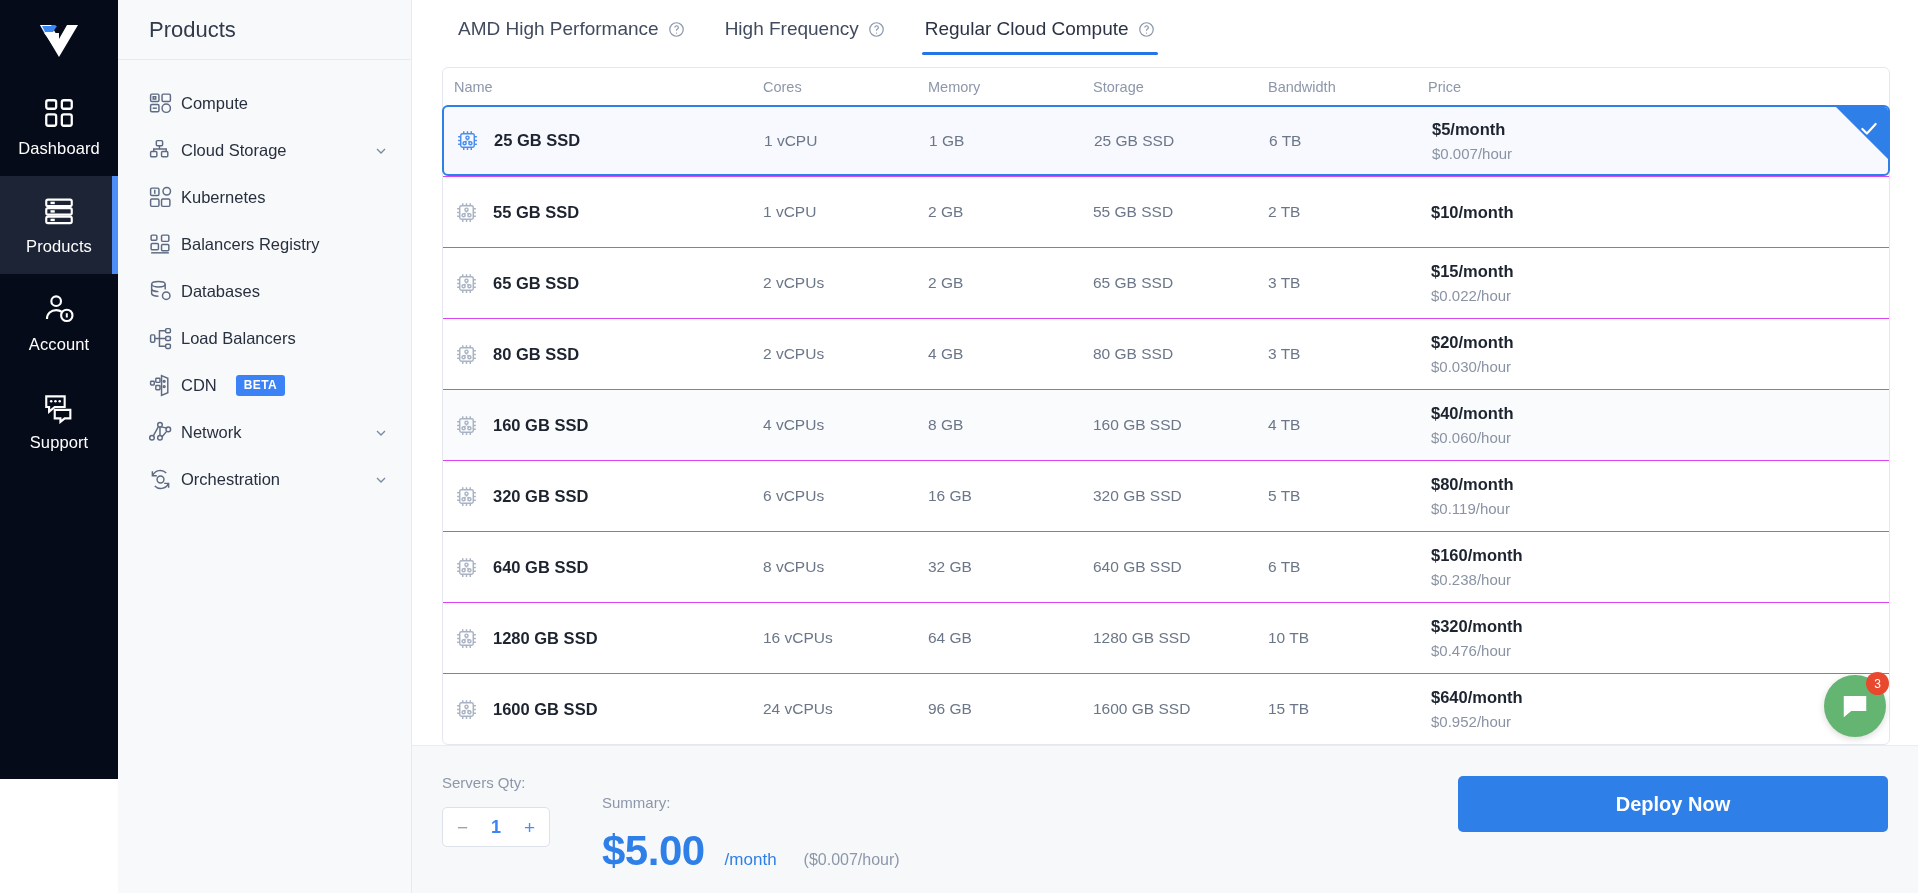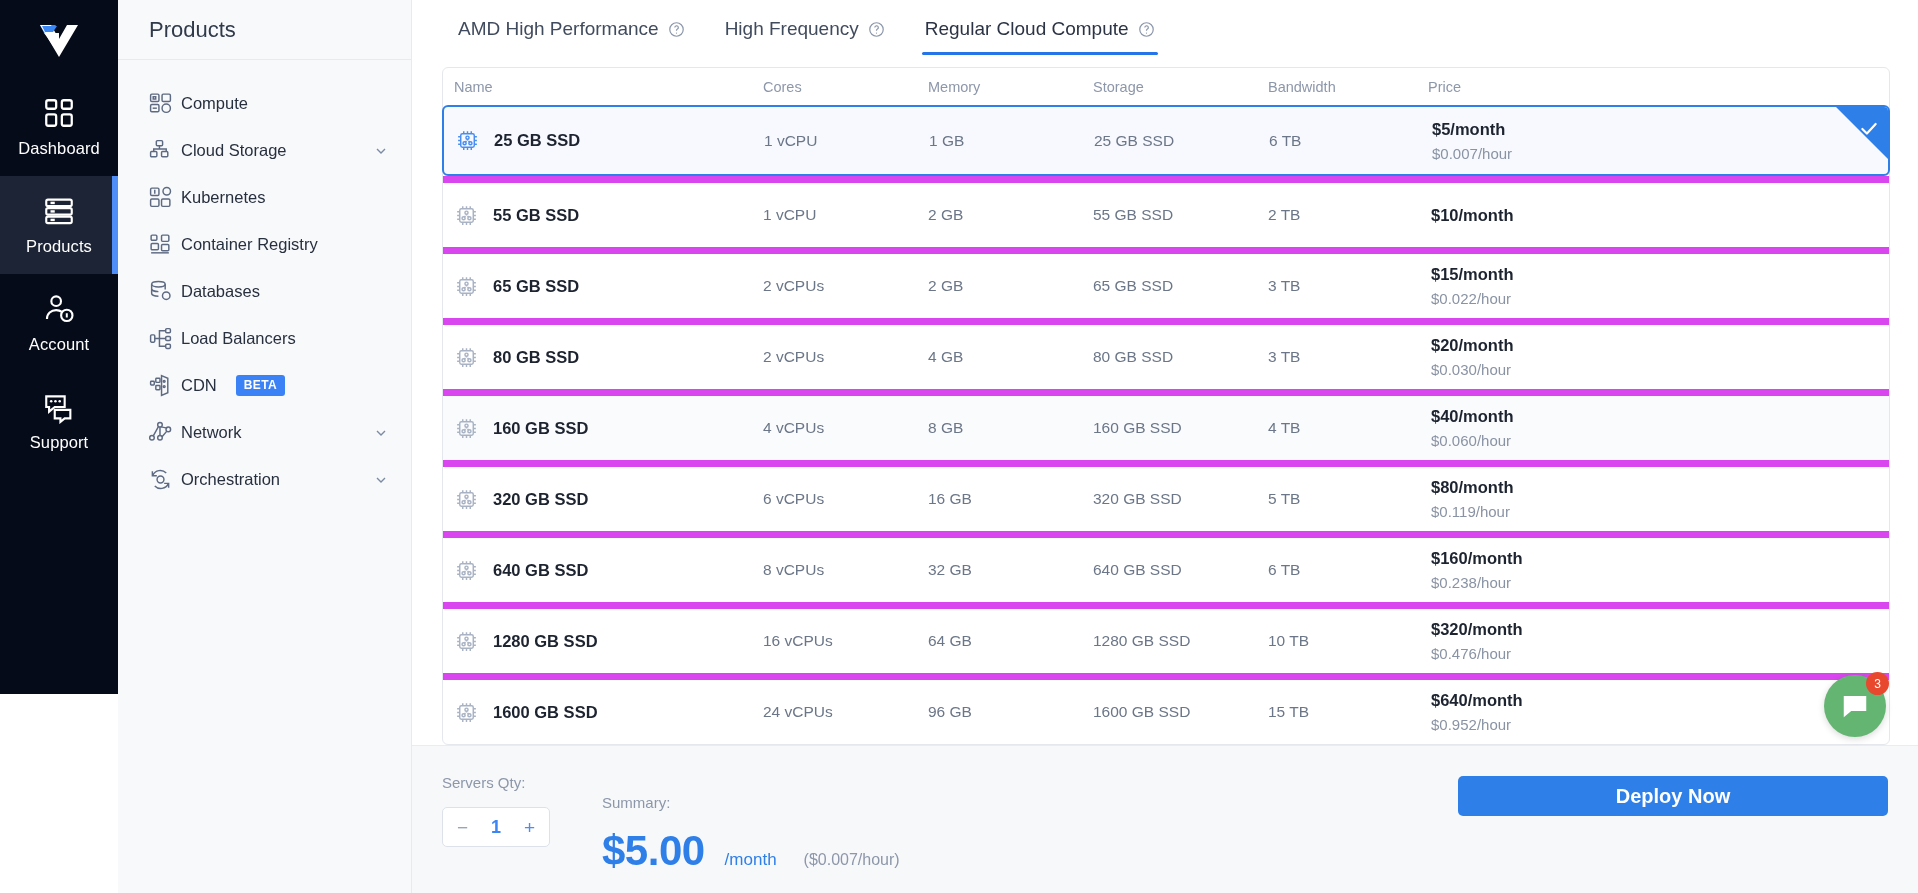--- a/index.html
+++ b/index.html
@@ -5,21 +5,21 @@
   * { box-sizing: border-box; margin: 0; padding: 0; }
   html, body {
     width: 1918px; height: 893px;
     font-family: "Liberation Sans", sans-serif;
     background: #ffffff; overflow: hidden;
   }
   #app { display: flex; width: 1918px; height: 893px; position: relative; }
 
   
   .rail {
-    width: 118px; flex: 0 0 118px; height: 694px;
+    width: 118px; flex: 0 0 118px; height: 779px;
     background: #060b1a; display: flex; flex-direction: column;
     align-items: stretch;
   }
   .rail-logo {
     height: 78px; display: flex; align-items: center; justify-content: center;
   }
   .rail-item {
     position: relative; height: 98px;
     display: flex; flex-direction: column; align-items: center; justify-content: center;
     gap: 9px; cursor: pointer;
@@ -93,21 +93,21 @@
   }
   .c-name { width: 320px; flex: 0 0 320px; padding-left: 11px; }
   .c-cores { width: 165px; flex: 0 0 165px; }
   .c-mem   { width: 165px; flex: 0 0 165px; }
   .c-stor  { width: 175px; flex: 0 0 175px; }
   .c-band  { width: 160px; flex: 0 0 160px; }
   .c-price { flex: 1 1 auto; }
 
   .row {
     display: flex; align-items: center; height: 71px;
-    border-top: 7px solid #d946ef; position: relative;
+    border-top: 1px solid #d946ef; position: relative;
     font-size: 15.5px; color: #6a7酸; cursor: pointer;
   }
   .row { color: #6b7688; }
   .row.alt { background: #fafbfd; }
   .row .c-name {
     display: flex; align-items: center; gap: 14px;
     color: #1d2430; font-weight: bold; font-size: 16.5px;
   }
   .chip-icon { width: 25px; height: 25px; flex: 0 0 25px; color: #a9b3c4; }
   .chip-icon svg { display: block; width: 25px; height: 25px; }
@@ -150,21 +150,21 @@
   .step-btn.minus { color: #9aa4b6; }
   .step-val { font-size: 18px; color: #3d85f2; font-weight: bold; }
   .summary-col { margin-left: 52px; margin-top: 20px; }
   .summary-price { display: flex; align-items: baseline; gap: 20px; }
   .big-price { font-size: 42px; color: #2f7fe8; font-weight: bold; letter-spacing: -.5px; }
   .per-month { font-size: 17px; color: #2f7fe8; }
   .per-hour { font-size: 16px; color: #8d97aa; margin-left: 7px; }
 
   .deploy-btn {
     position: absolute; right: 30px; top: 30px;
-    width: 430px; height: 40px; background: #2f7fe8; border: none;
+    width: 430px; height: 56px; background: #2f7fe8; border: none;
     border-radius: 5px; color: #fff; font-size: 20px; font-weight: bold;
     cursor: pointer; font-family: "Liberation Sans", sans-serif;
   }
   .chat-fab {
     position: absolute; right: 32px; bottom: 156px;
     width: 62px; height: 62px; border-radius: 50%;
     background: #64b571; display: flex; align-items: center; justify-content: center;
     cursor: pointer; box-shadow: 0 2px 7px rgba(0,0,0,.15);
   }
   .chat-badge {
@@ -294,21 +294,21 @@
       <div class="prod-item">
         <span class="prod-icon">
           <svg viewBox="0 0 24 24" fill="none" stroke="currentColor" stroke-width="1.4">
             <rect x="3" y="3" width="5.5" height="5" rx="1"></rect>
               <rect x="13" y="3" width="7" height="6" rx="1"></rect>
             <rect x="3" y="11" width="7" height="6" rx="1"></rect>
               <rect x="13" y="12" width="7" height="6" rx="1"></rect>
             <path d="M3 20h17"></path>
           </svg>
         </span>
-        <span class="prod-label">Container Registry</span>
+        <span class="prod-label">Balancers Registry</span>
       </div>
 
       <div class="prod-item">
         <span class="prod-icon">
           <svg viewBox="0 0 24 24" fill="none" stroke="currentColor" stroke-width="1.4">
             <ellipse cx="10" cy="5" rx="6.5" ry="2.6"></ellipse>
             <path d="M3.5 5v9c0 1.4 2.9 2.6 6.5 2.6"></path>
             <path d="M16.5 5v5"></path>
               <path d="M3.5 9.5c0 1.4 2.9 2.6 6.5 2.6"></path>
             <circle cx="17.5" cy="16" r="3.6"></circle>

